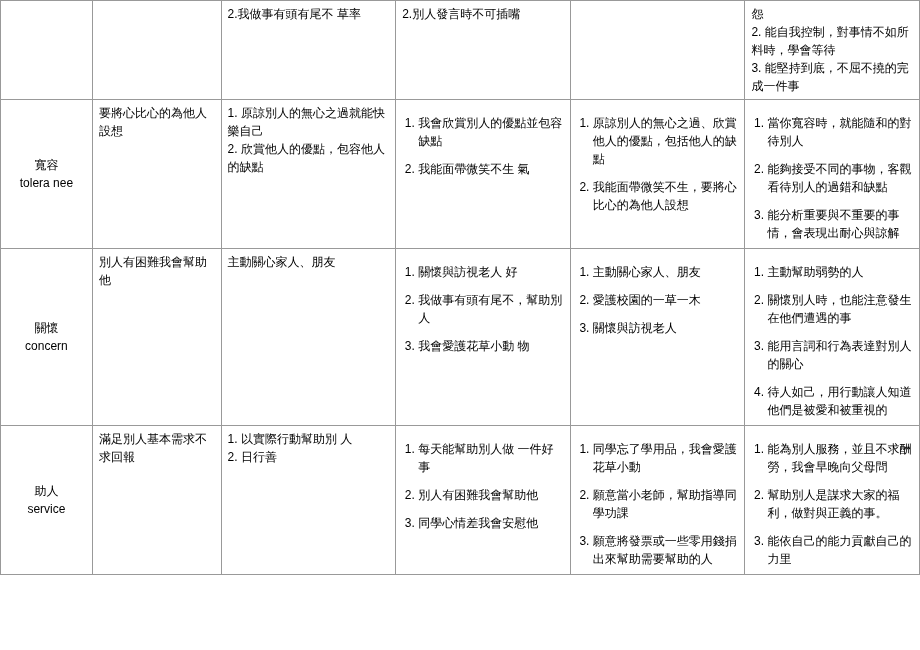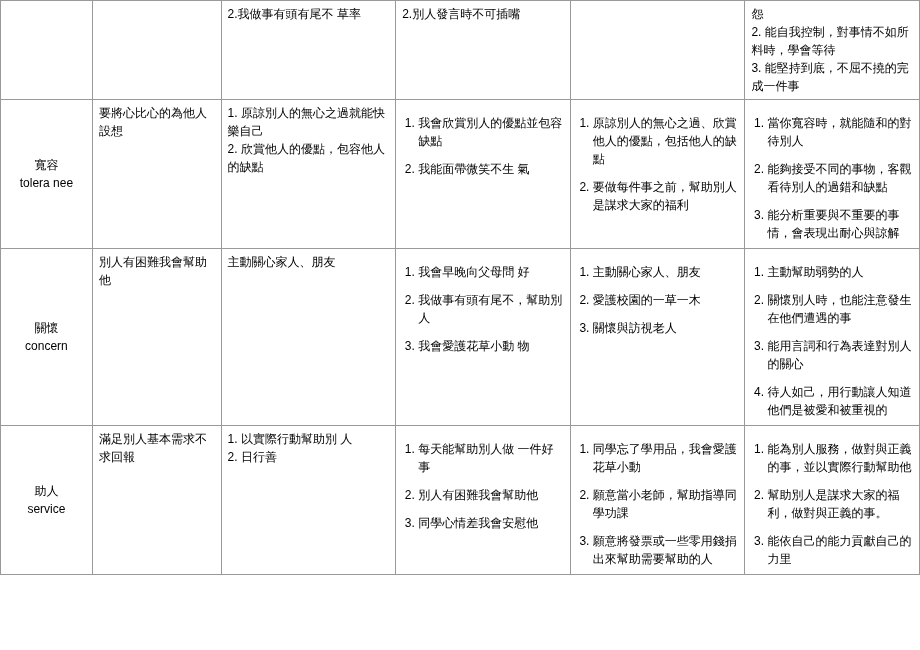--- a/index.html
+++ b/index.html
@@ -62,41 +62,41 @@
     </td>
     <td class="col4">
       <ol>
         <li>我會欣賞別人的優點並包容缺點</li>
         <li>我能面帶微笑不生 氣</li>
       </ol>
     </td>
     <td class="col5">
       <ol>
         <li>原諒別人的無心之過、欣賞他人的優點，包括他人的缺點</li>
-        <li>要做每件事之前，幫助別人是謀求大家的福利</li>
+        <li>我能面帶微笑不生，要將心比心的為他人設想</li>
       </ol>
     </td>
     <td class="col6">
       <ol>
         <li>當你寬容時，就能隨和的對待別人</li>
         <li>能夠接受不同的事物，客觀看待別人的過錯和缺點</li>
         <li>能分析重要與不重要的事情，會表現出耐心與諒解</li>
       </ol>
     </td>
   </tr>
 
   <tr>
     <td class="col1 term-cell">
       關懷<br>concern
     </td>
     <td class="col2">別人有困難我會幫助他</td>
     <td class="col3">主動關心家人、朋友</td>
     <td class="col4">
       <ol>
-        <li>我會早晚向父母問 好</li>
+        <li>關懷與訪視老人 好</li>
         <li>我做事有頭有尾不，幫助別人</li>
         <li>我會愛護花草小動 物</li>
       </ol>
     </td>
     <td class="col5">
       <ol>
         <li>主動關心家人、朋友</li>
         <li>愛護校園的一草一木</li>
         <li>關懷與訪視老人</li>
       </ol>
@@ -129,20 +129,20 @@
     </td>
     <td class="col5">
       <ol>
         <li>同學忘了學用品，我會愛護花草小動</li>
         <li>願意當小老師，幫助指導同學功課</li>
         <li>願意將發票或一些零用錢捐出來幫助需要幫助的人</li>
       </ol>
     </td>
     <td class="col6">
       <ol>
-        <li>能為別人服務，做對與正義的事，並以實際行動幫助他</li>
+        <li>能為別人服務，並且不求酬勞，我會早晚向父母問</li>
         <li>幫助別人是謀求大家的福利，做對與正義的事。</li>
         <li>能依自己的能力貢獻自己的力里</li>
       </ol>
     </td>
   </tr>
 </tbody>
   </table>
 
 </body></html>

